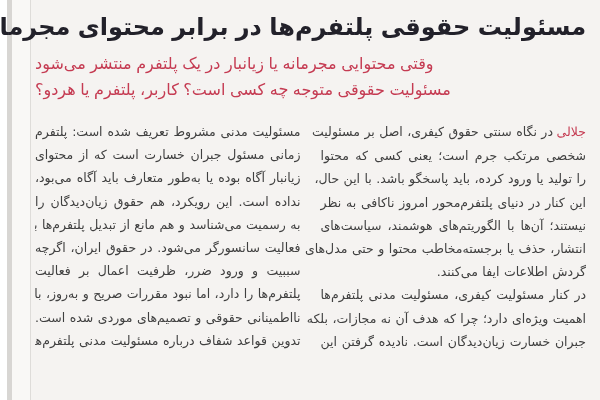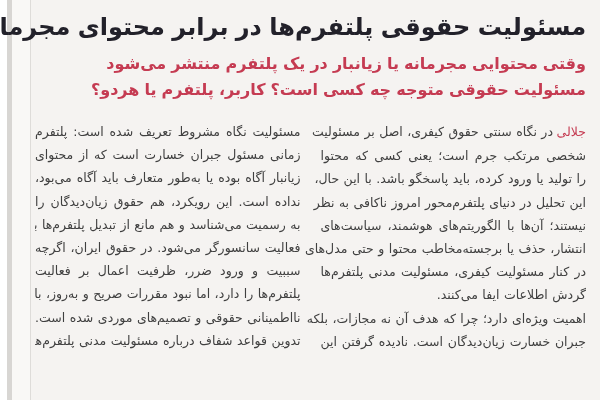--- a/index.html
+++ b/index.html
@@ -39,23 +39,23 @@
     font-size: 24px;
     font-weight: bold;
     color: #22212a;
     letter-spacing: -0.5px;
     word-spacing: -1px;
     white-space: nowrap;
     line-height: 1.45;
   }
   .subheadline {
     padding: 6px 14px 0 4px;
-    text-align: right;
+    text-align: left;
     font-size: 16px;
-    font-weight: bold;
+    font-weight: normal;
     color: #c53b52;
     line-height: 26px;
     word-spacing: -0.5px;
   }
   .article {
     position: absolute;
     top: 120px; right: 14px; left: 4px; bottom: 0;
     display: flex;
     gap: 20px;
     overflow: hidden;
@@ -85,30 +85,30 @@
   <div class="headline">مسئولیت حقوقی پلتفرم‌ها در برابر محتوای مجرمانه</div>
   <div class="subheadline">
     <div>وقتی محتوایی مجرمانه یا زیانبار در یک پلتفرم منتشر می‌شود</div>
     <div>مسئولیت حقوقی متوجه چه کسی است؟ کاربر، پلتفرم یا هردو؟</div>
   </div>
   <div class="article">
     <div class="col">
         <div class="line"><span class="speaker">جلالی </span>در نگاه سنتی حقوق کیفری، اصل بر مسئولیت</div>
         <div class="line">شخصی مرتکب جرم است؛ یعنی کسی که محتوا</div>
         <div class="line">را تولید یا ورود کرده، باید پاسخگو باشد. با این حال،</div>
-        <div class="line">این تحلیل در دنیای پلتفرم‌محور امروز ناکافی به نظر</div>
+        <div class="line">این کنار در دنیای پلتفرم‌محور امروز ناکافی به نظر</div>
         <div class="line">نیستند؛ آن‌ها با الگوریتم‌های هوشمند، سیاست‌های</div>
         <div class="line">انتشار، حذف یا برجسته‌مخاطب محتوا و حتی مدل‌های</div>
+        <div class="line end">گردش اطلاعات ایفا می‌کنند.</div>
         <div class="line">در کنار مسئولیت کیفری، مسئولیت مدنی پلتفرم‌ها</div>
-        <div class="line end">گردش اطلاعات ایفا می‌کنند.</div>
         <div class="line">اهمیت ویژه‌ای دارد؛ چرا که هدف آن نه مجازات، بلکه</div>
         <div class="line">جبران خسارت زیان‌دیدگان است. نادیده گرفتن این</div>
       </div>
     <div class="col">
-        <div class="line">مسئولیت نگاه مشروط تعریف شده است: پلتفرم</div>
+        <div class="line">مسئولیت مدنی مشروط تعریف شده است: پلتفرم</div>
         <div class="line">زمانی مسئول جبران خسارت است که از محتوای</div>
         <div class="line">زیانبار آگاه بوده یا به‌طور متعارف باید آگاه می‌بود،</div>
         <div class="line">نداده است. این رویکرد، هم حقوق زیان‌دیدگان را</div>
         <div class="line">به رسمیت می‌شناسد و هم مانع از تبدیل پلتفرم‌ها به</div>
         <div class="line">فعالیت سانسورگر می‌شود. در حقوق ایران، اگرچه</div>
         <div class="line">سببیت و ورود ضرر، ظرفیت اعمال بر فعالیت</div>
         <div class="line">پلتفرم‌ها را دارد، اما نبود مقررات صریح و به‌روز، باعث</div>
         <div class="line">نااطمینانی حقوقی و تصمیم‌های موردی شده است.</div>
         <div class="line">تدوین قواعد شفاف درباره مسئولیت مدنی پلتفرم‌ها،</div>
       </div>

